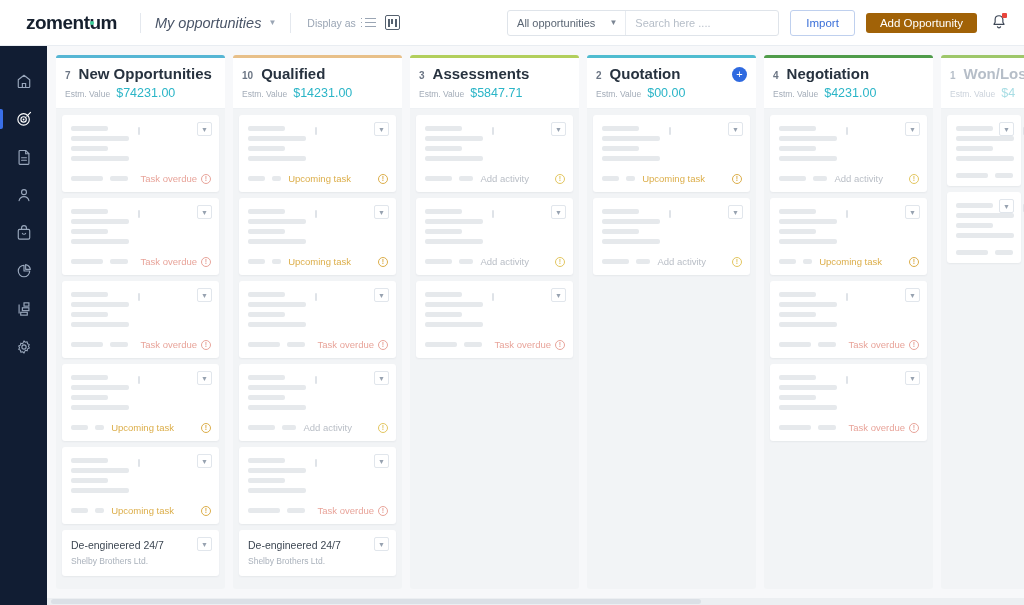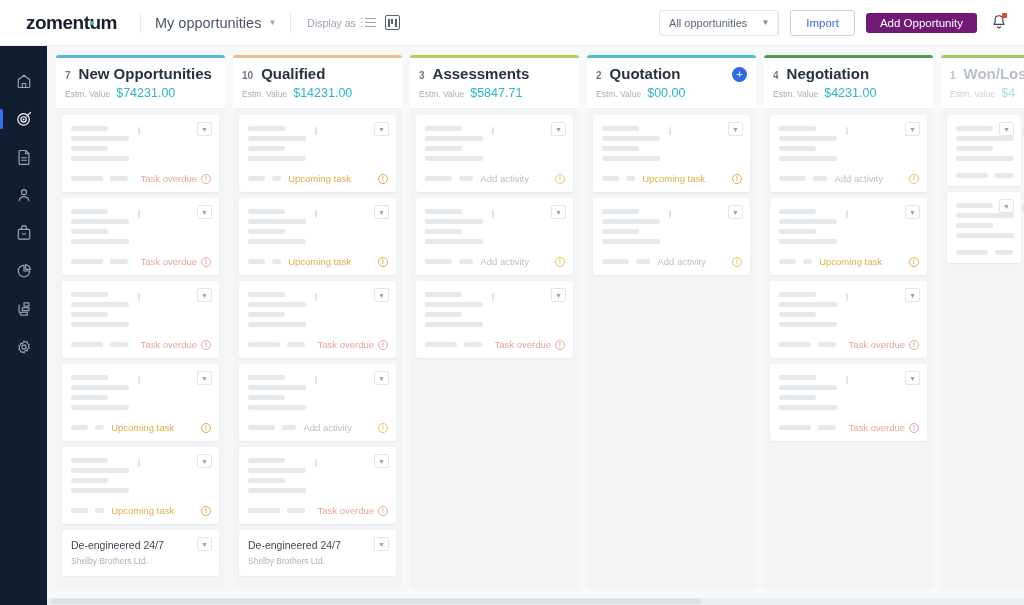--- a/index.html
+++ b/index.html
@@ -25,20 +25,21 @@
   }
   .brand .dot {
     position: absolute; width: 4px; height: 4px; border-radius: 50%;
     background: #3ecf9b; top: 9px; left: 90px;
   }
   .vdiv { width: 1px; height: 20px; background: #e4e8ee; }
   .view-select {
     display: flex; align-items: center; gap: 7px;
     padding: 0 14px; font-size: 14.5px; color: #4a5568; font-weight: 500;
     cursor: pointer;
+    font-style: italic;
   }
   .caret { font-size: 8px; color: #9aa5b4; }
   .display-as {
     display: flex; align-items: center; gap: 9px; padding-left: 16px;
   }
   .display-label { font-size: 10.5px; color: #9aa5b4; }
   .ic-list { display: flex; flex-direction: column; gap: 2.5px; }
   .ic-list i { display: block; width: 11px; height: 1.5px; background: #9aa5b4; position: relative; }
   .ic-list i:before { content: ""; position: absolute; left: -4px; top: 0; width: 1.5px; height: 1.5px; background: #9aa5b4; }
   .ic-board {
@@ -70,21 +71,21 @@
     font-family: "Liberation Sans", sans-serif; background: transparent;
   }
   .search-in::placeholder { color: #b6bec8; }
   .btn-import {
     height: 26px; padding: 0 15px; font-size: 11.5px; color: #3a6fd8;
     background: #fff; border: 1px solid #bfd0ee; border-radius: 3px; cursor: pointer;
     font-family: "Liberation Sans", sans-serif;
   }
   .btn-add {
     height: 20px; padding: 0 14px; font-size: 11.5px; color: #fff;
-    background: #701a75; border: 0; border-radius: 3px; cursor: pointer;
+    background: #a16207; border: 0; border-radius: 3px; cursor: pointer;
     font-family: "Liberation Sans", sans-serif;
   }
   .bell { position: relative; width: 18px; height: 19px; cursor: pointer; margin-left: 2px; }
   .bell .bdot {
     position: absolute; right: 1px; top: 0px; width: 5px; height: 5px;
     background: #e8453c; border-radius: 1px;
   }
 
   
   .sidebar {
@@ -218,20 +219,21 @@
         <i></i>
       </span>
   </div>
 
   <div class="top-right">
     <div class="filter-search">
       <div class="filter-sel">
         <span>All opportunities</span>
         <span class="chev">▼</span>
       </div>
+      <input class="search-in" placeholder="Search here ...." style="">
     </div>
     <button class="btn-import">Import</button>
     <button class="btn-add">Add Opportunity</button>
     <span class="bell">
       <svg width="18" height="19" viewBox="0 0 20 20" fill="none">
         <path d="M10 2.5c-2.5 0-4.3 1.9-4.3 4.3v3l-1.3 2.2h11.2L14.3 9.8v-3c0-2.4-1.8-4.3-4.3-4.3z" stroke="#3c4655" stroke-width="1.3" stroke-linejoin="round"></path>
         <path d="M8.3 14.7a1.8 1.8 0 003.4 0" stroke="#3c4655" stroke-width="1.3" stroke-linecap="round"></path>
       </svg>
       <span class="bdot"></span>
     </span>

